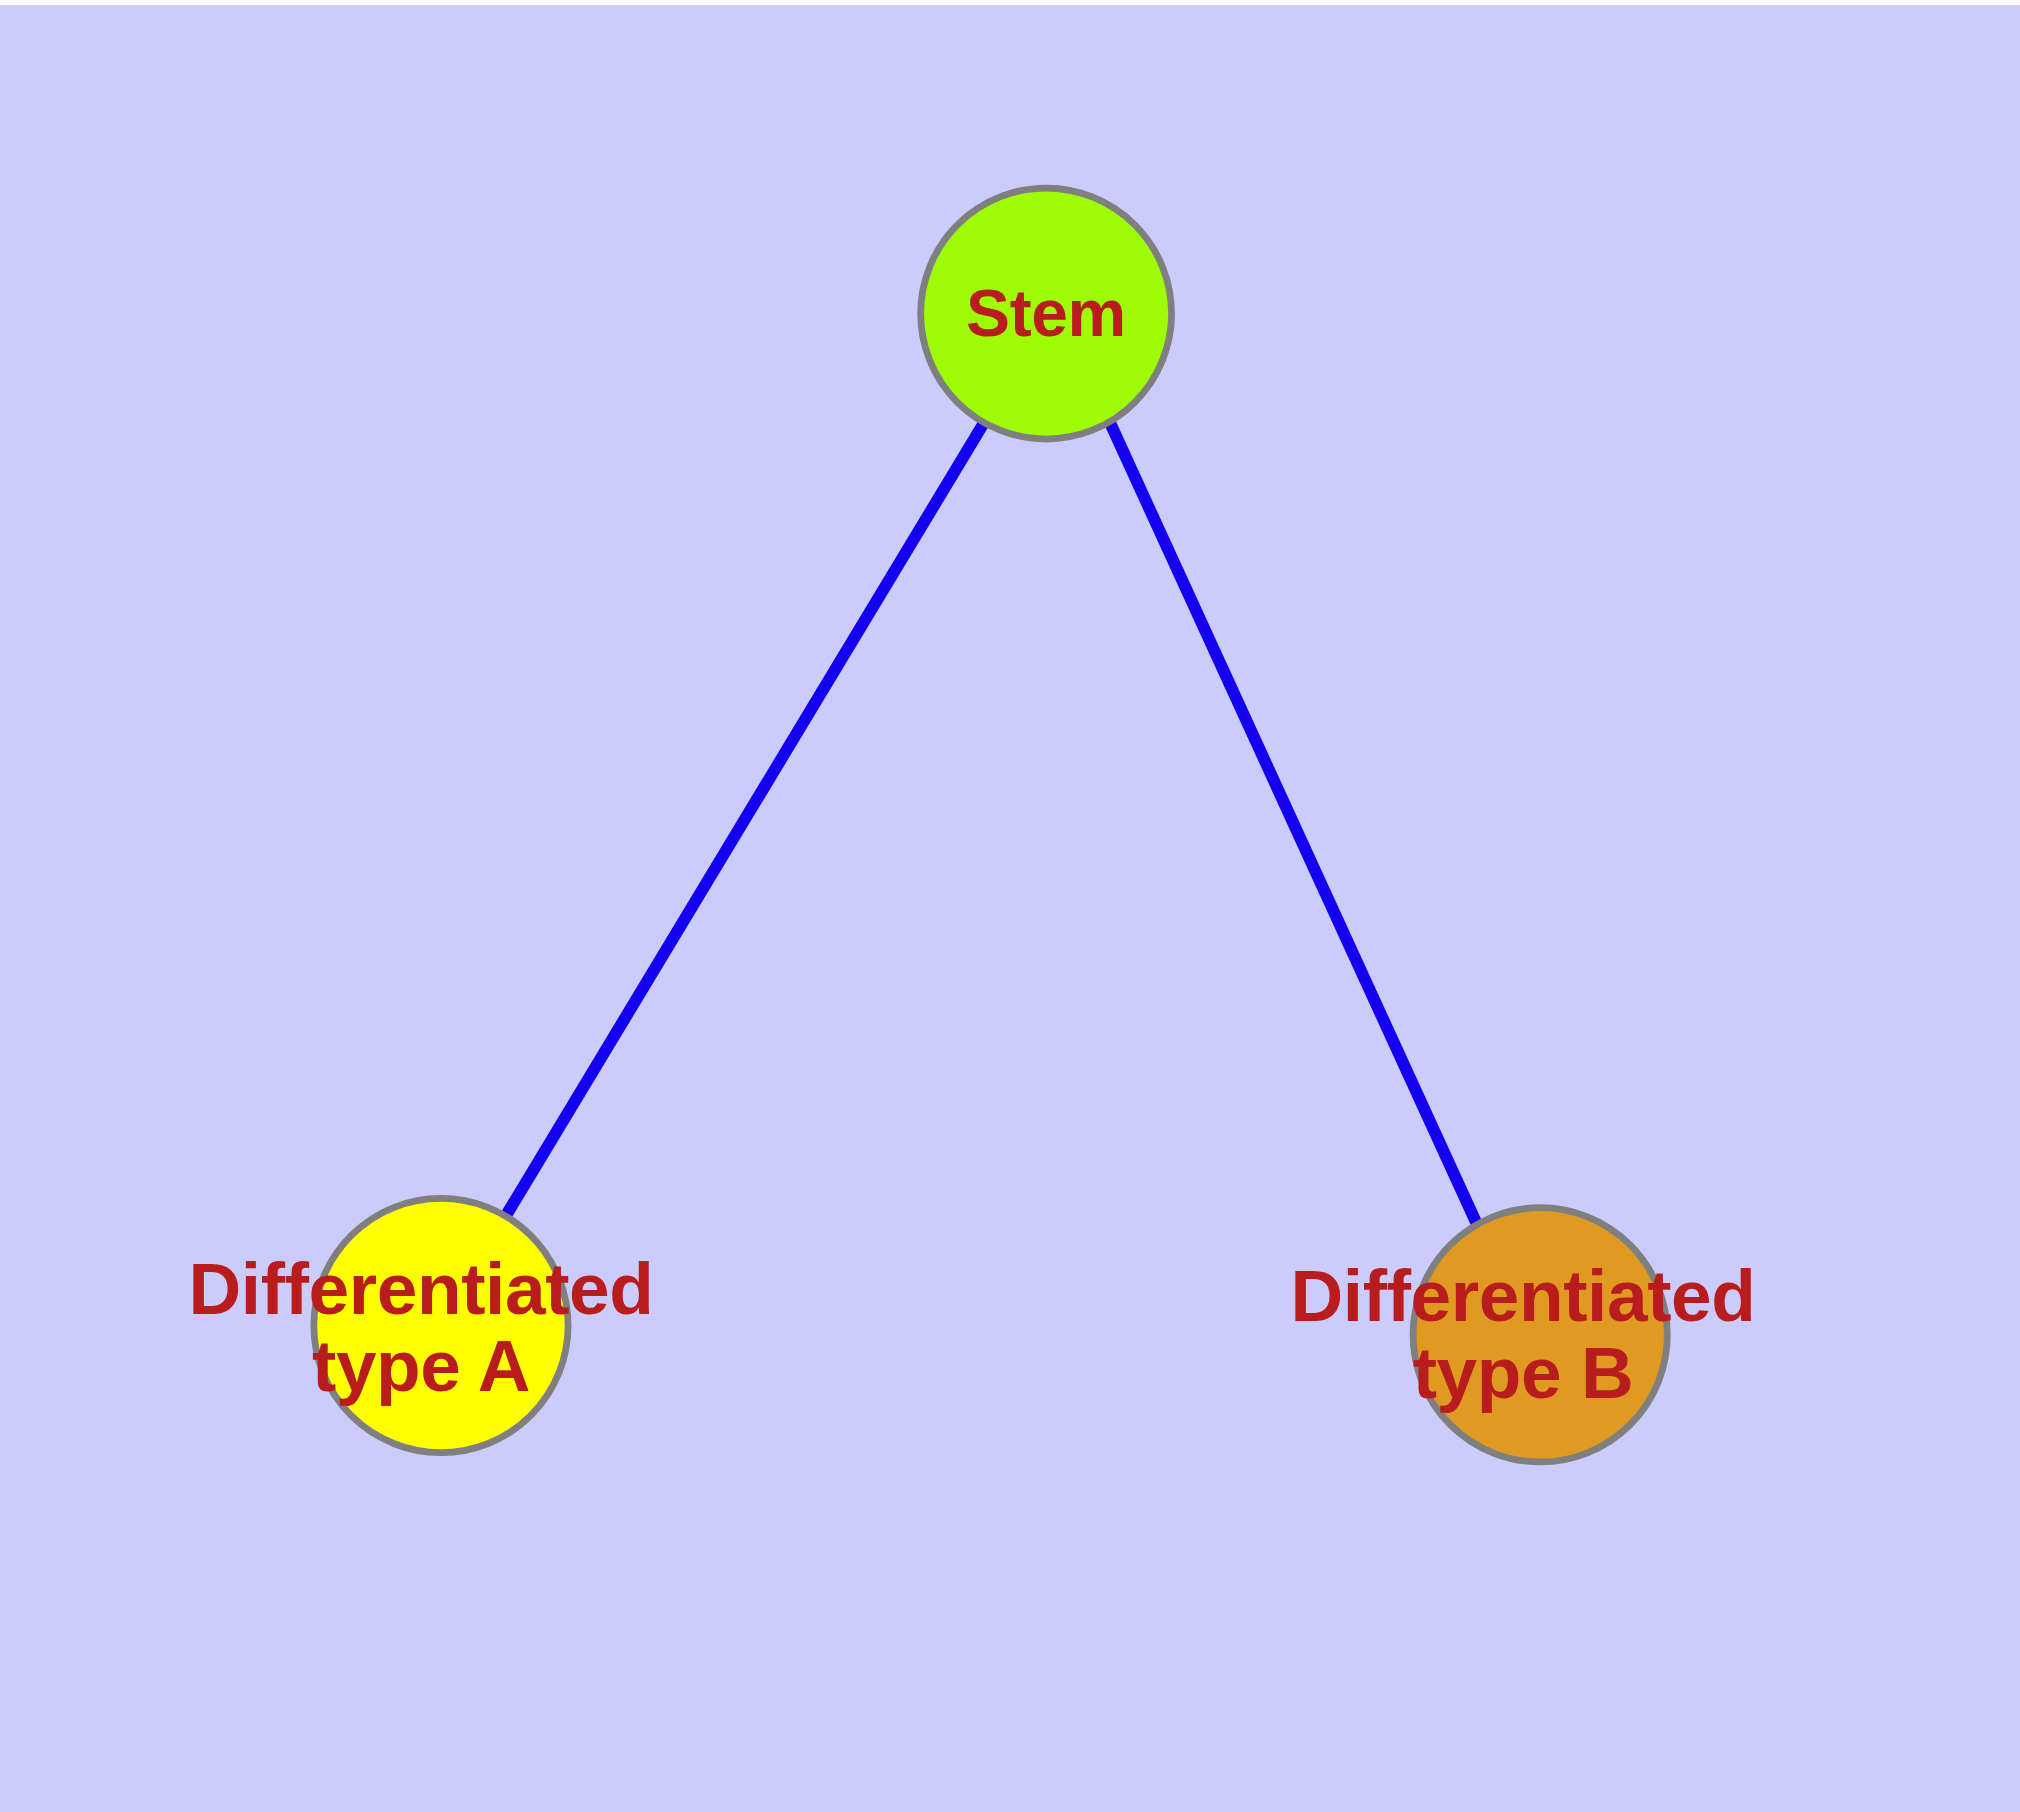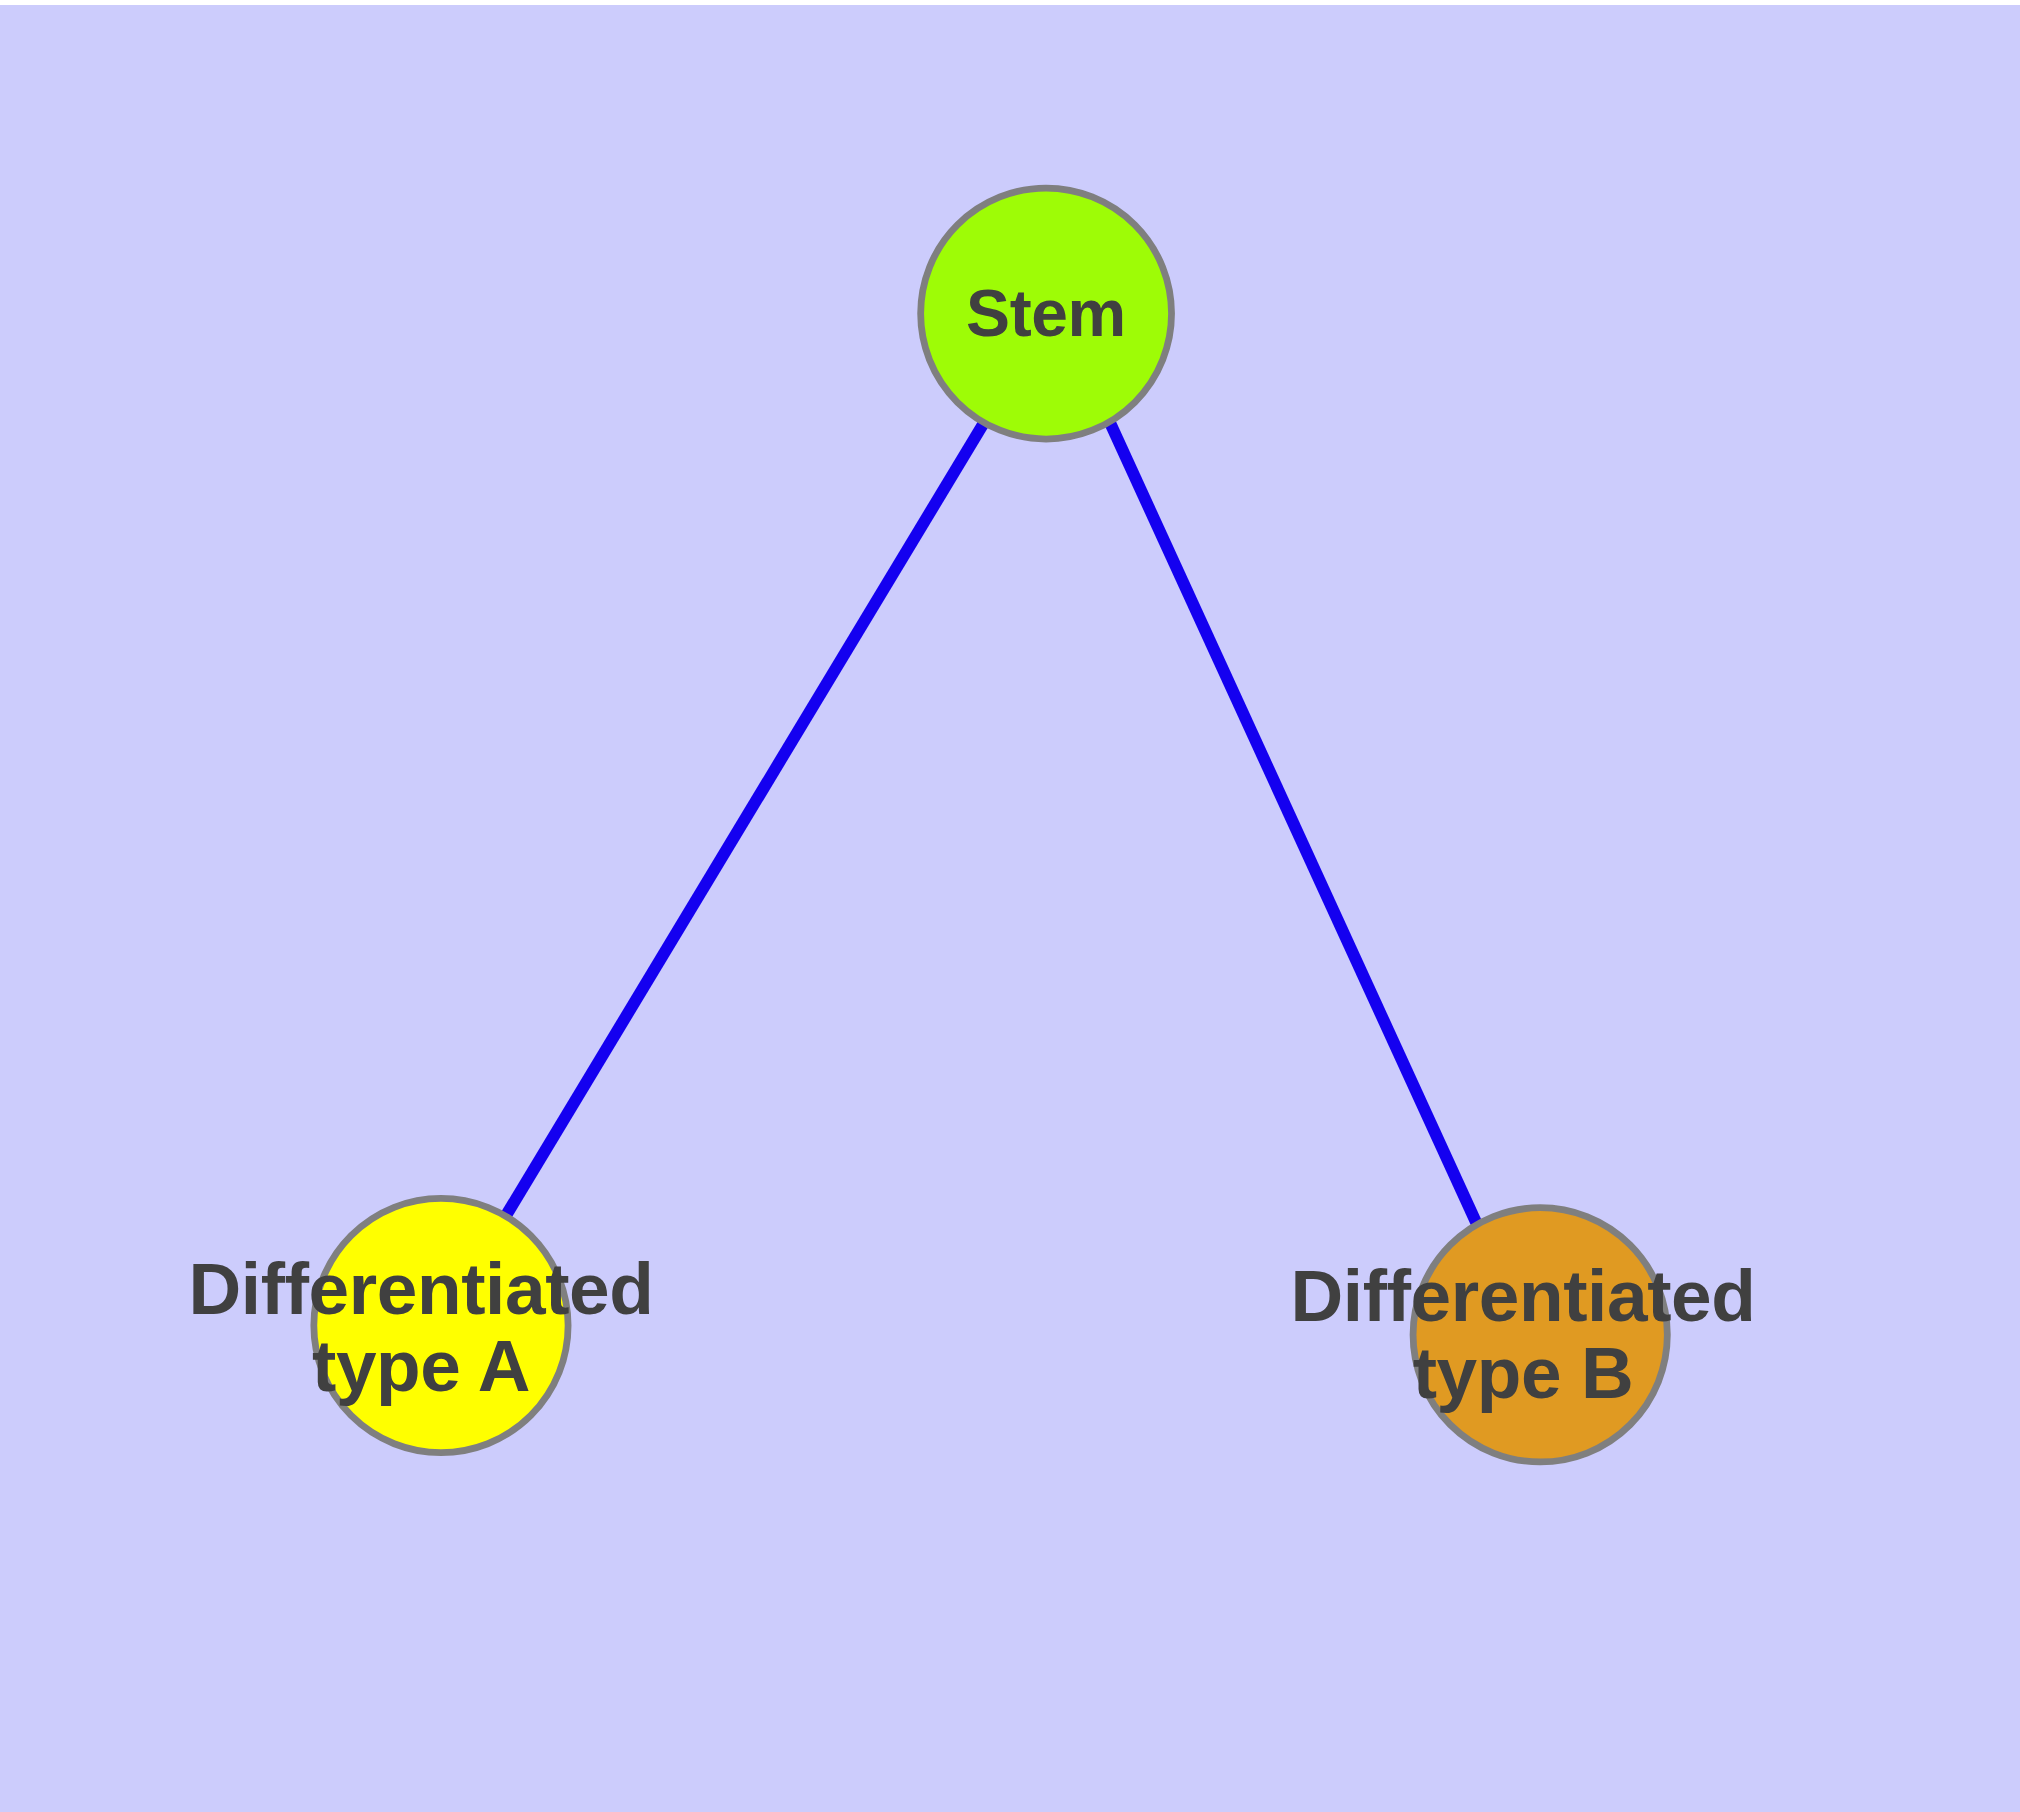--- a/index.html
+++ b/index.html
@@ -30,21 +30,21 @@
   }
   #graph-svg {
     position: absolute;
     left: 0;
     top: 0;
     width: 2021px;
     height: 1812px;
   }
   .node-label {
     position: absolute;
-    color: #404040;
+    color: #b91c1c;
     font-weight: bold;
     font-family: "Liberation Sans", sans-serif;
     line-height: 1.06;
     text-align: center;
     white-space: pre;
     pointer-events: none;
     letter-spacing: -0.4px;
   }
   #label-stem {
     font-size: 66px;

